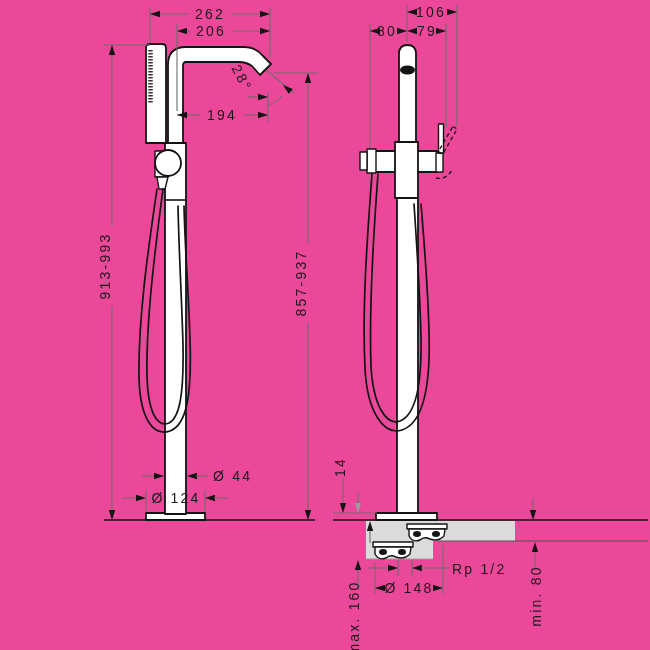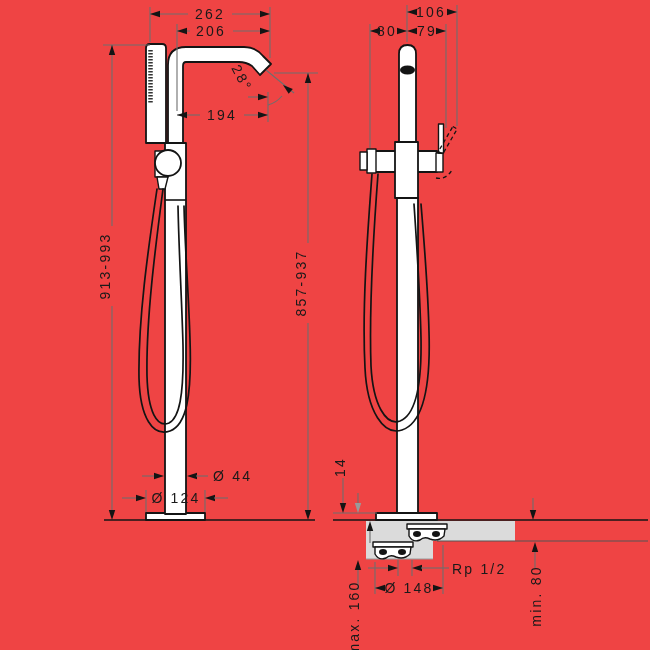--- a/index.html
+++ b/index.html
@@ -1,16 +1,16 @@
 <!DOCTYPE html>
 <html><head>
 <meta charset="utf-8">
 <style>
   html,body{margin:0;padding:0;background:#fff;}
-  .canvas{position:relative;width:650px;height:650px;background:#ef4444;overflow:hidden;
+  .canvas{position:relative;width:650px;height:650px;background:#ec4899;overflow:hidden;
           font-family:"Liberation Sans", sans-serif;}
   svg text{font-family:"Liberation Sans", sans-serif;fill:#1a1a1a;}
   .t{font-size:14px;letter-spacing:2.2px;}
   .outline{fill:#fff;stroke:#141414;stroke-width:1.8;stroke-linejoin:round;}
   .outline-thin{fill:#fff;stroke:#141414;stroke-width:1.4;stroke-linejoin:round;}
   .dim{stroke:#6e6e6e;stroke-width:1.1;fill:none;}
   .floor{stroke:#141414;stroke-width:1.6;fill:none;}
   .arrow{fill:#141414;stroke:none;}
   .arrow-muted{fill:#9a9a9a;stroke:none;}
   .hose{fill:none;stroke:#141414;stroke-width:1.7;stroke-linecap:round;}

